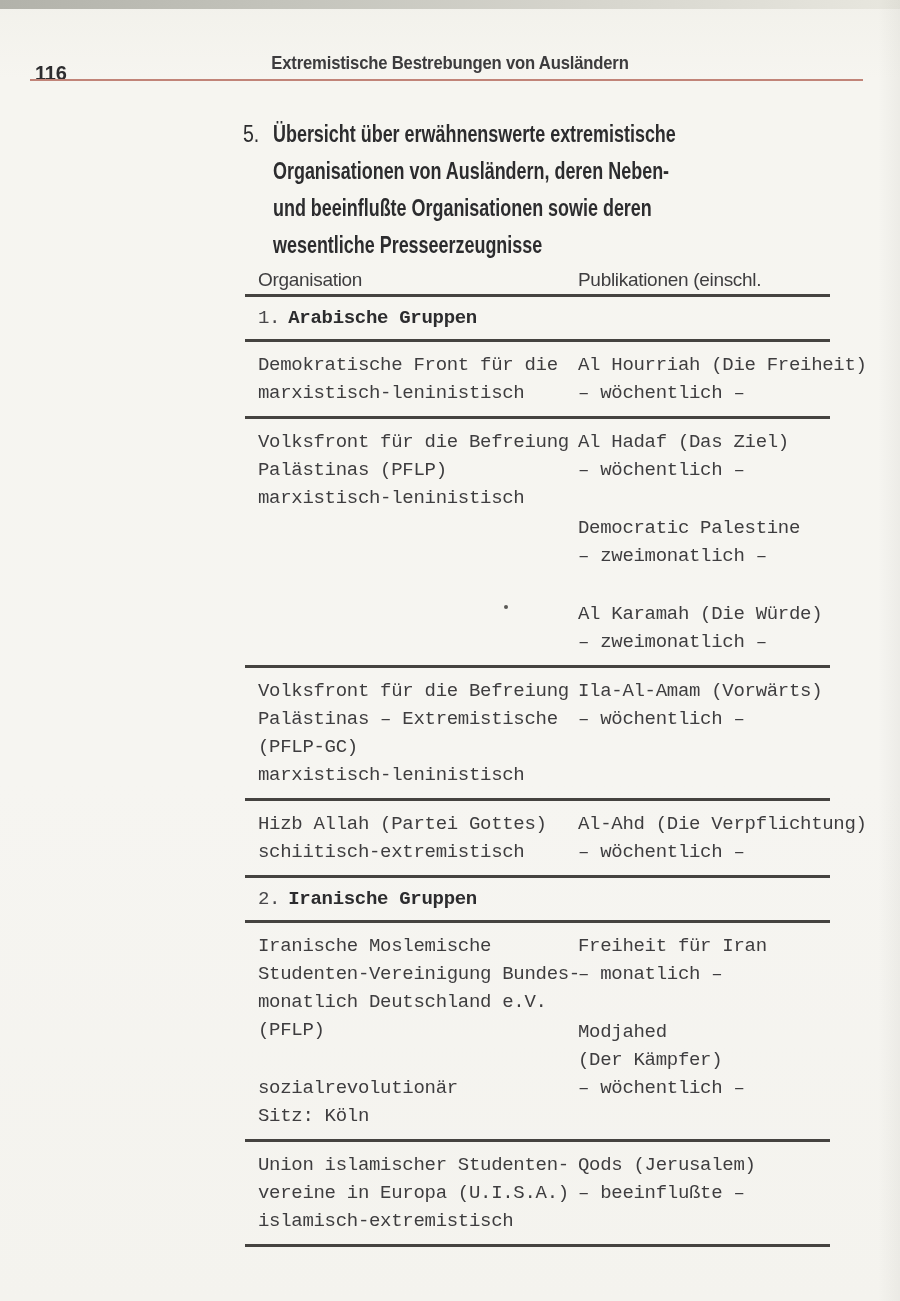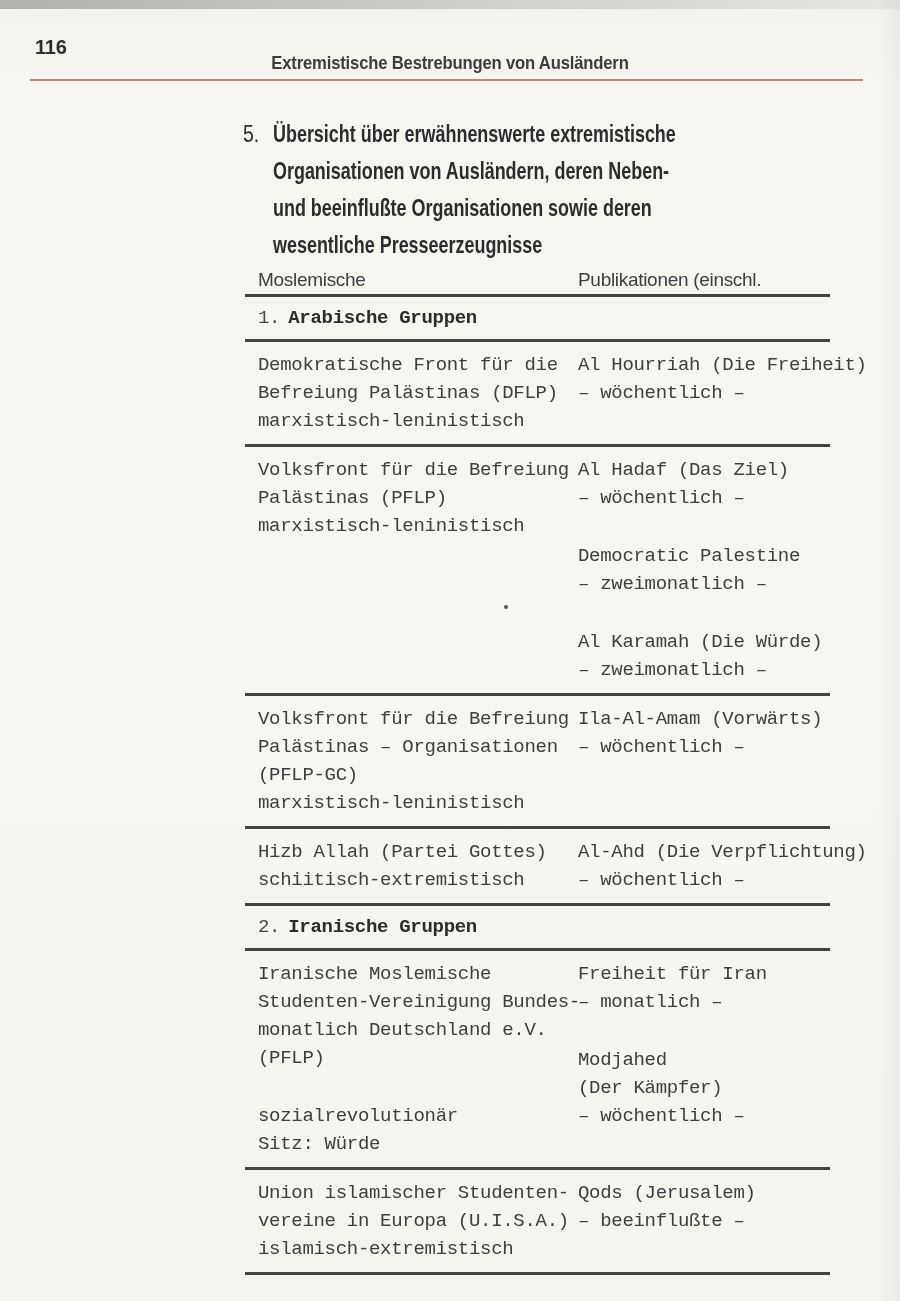--- a/index.html
+++ b/index.html
@@ -14,21 +14,21 @@
   body::after{ 
     content:""; position:absolute; top:0; right:0; bottom:0; width:22px;
     background:linear-gradient(90deg, rgba(0,0,0,0), rgba(60,60,50,0.05));
     pointer-events:none;
   }
   .scan-strip{
     position:absolute; top:0; left:0; width:100%; height:9px;
     background:linear-gradient(90deg,#b2b2aa 0%, #c3c3bb 30%, #d6d5cd 65%, #e8e7df 100%);
   }
   .page-number{
-    position:absolute; left:35px; top:36px;
+    position:absolute; left:35px; top:62px;
     font-size:20px; font-weight:700; color:#2d2d2f; letter-spacing:-0.2px;
   }
   .running-header{
     position:absolute; left:0; top:52px; width:100%;
     text-align:center; font-size:18.5px; font-weight:700; color:#3d3c3e;
     letter-spacing:-0.2px; transform:scaleX(0.9);
   }
   .header-rule{
     position:absolute; left:30px; top:79px; width:833px; height:2px;
     background:#c18478;
@@ -84,33 +84,32 @@
     <div class="line">Übersicht über erwähnenswerte extremistische</div>
     <div class="line">Organisationen von Ausländern, deren Neben-</div>
     <div class="line">und beeinflußte Organisationen sowie deren</div>
     <div class="line">wesentliche Presseerzeugnisse</div>
   </div>
 </div>
 
 <div class="org-table">
   <div class="grid2 colheads">
     <div class="cell">
-      <div class="line">Moslemische</div>
+      <div class="line">Organisation</div>
     </div>
     <div class="cell">
       <div class="line">Publikationen (einschl.</div>
     </div>
   </div>
   <div class="table-body">
       <div class="section-header-row"><span class="section-number">1.</span><span class="section-title">Arabische Gruppen</span></div>
       <div class="grid2 data-row">
         <div class="cell">
           <div class="block">
             <div class="line">Demokratische Front für die</div>
-            <div class="line">Befreiung Palästinas (DFLP)</div>
             <div class="line">marxistisch-leninistisch</div>
           </div>
         </div>
         <div class="cell">
           <div class="block">
             <div class="line">Al Hourriah (Die Freiheit)</div>
             <div class="line">– wöchentlich –</div>
           </div>
         </div>
       </div>
@@ -134,21 +133,21 @@
           <div class="block">
             <div class="line">Al Karamah (Die Würde)</div>
             <div class="line">– zweimonatlich –</div>
           </div>
         </div>
       </div>
       <div class="grid2 data-row">
         <div class="cell">
           <div class="block">
             <div class="line">Volksfront für die Befreiung</div>
-            <div class="line">Palästinas – Organisationen</div>
+            <div class="line">Palästinas – Extremistische</div>
             <div class="line">(PFLP-GC)</div>
             <div class="line">marxistisch-leninistisch</div>
           </div>
         </div>
         <div class="cell">
           <div class="block">
             <div class="line">Ila-Al-Amam (Vorwärts)</div>
             <div class="line">– wöchentlich –</div>
           </div>
         </div>
@@ -171,21 +170,21 @@
       <div class="grid2 data-row">
         <div class="cell">
           <div class="block">
             <div class="line">Iranische Moslemische</div>
             <div class="line">Studenten-Vereinigung Bundes-</div>
             <div class="line">monatlich Deutschland e.V.</div>
             <div class="line">(PFLP)</div>
           </div>
           <div class="block">
             <div class="line">sozialrevolutionär</div>
-            <div class="line">Sitz: Würde</div>
+            <div class="line">Sitz: Köln</div>
           </div>
         </div>
         <div class="cell">
           <div class="block">
             <div class="line">Freiheit für Iran</div>
             <div class="line">– monatlich –</div>
           </div>
           <div class="block">
             <div class="line">Modjahed</div>
             <div class="line">(Der Kämpfer)</div>

